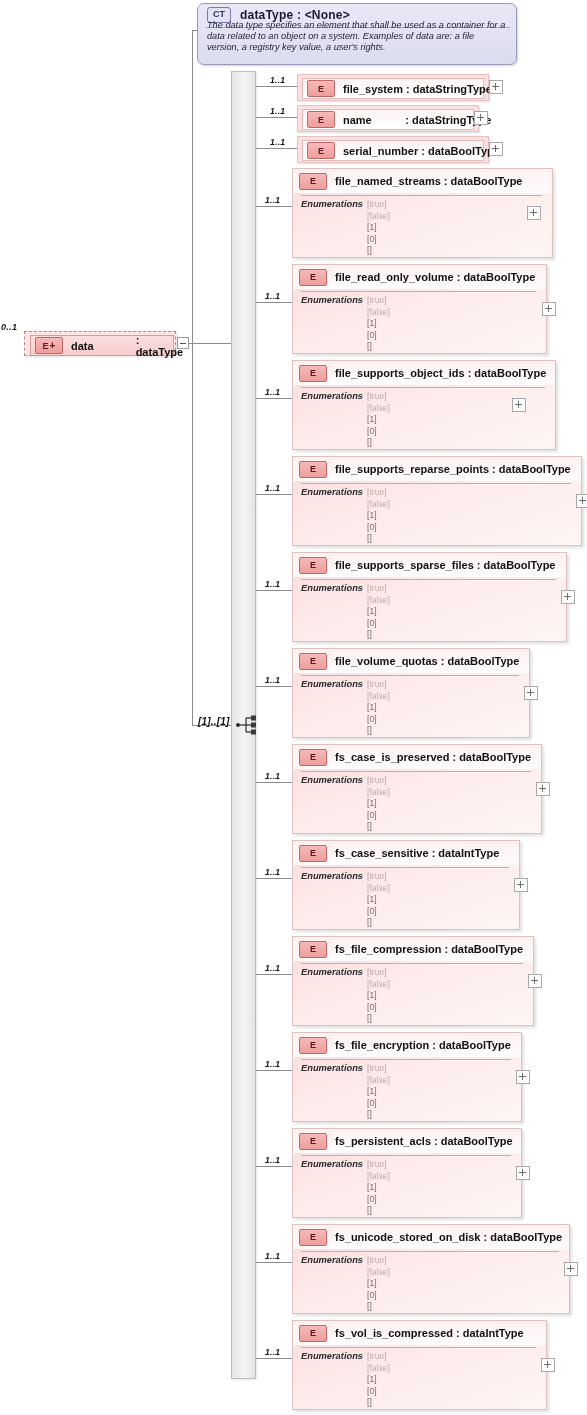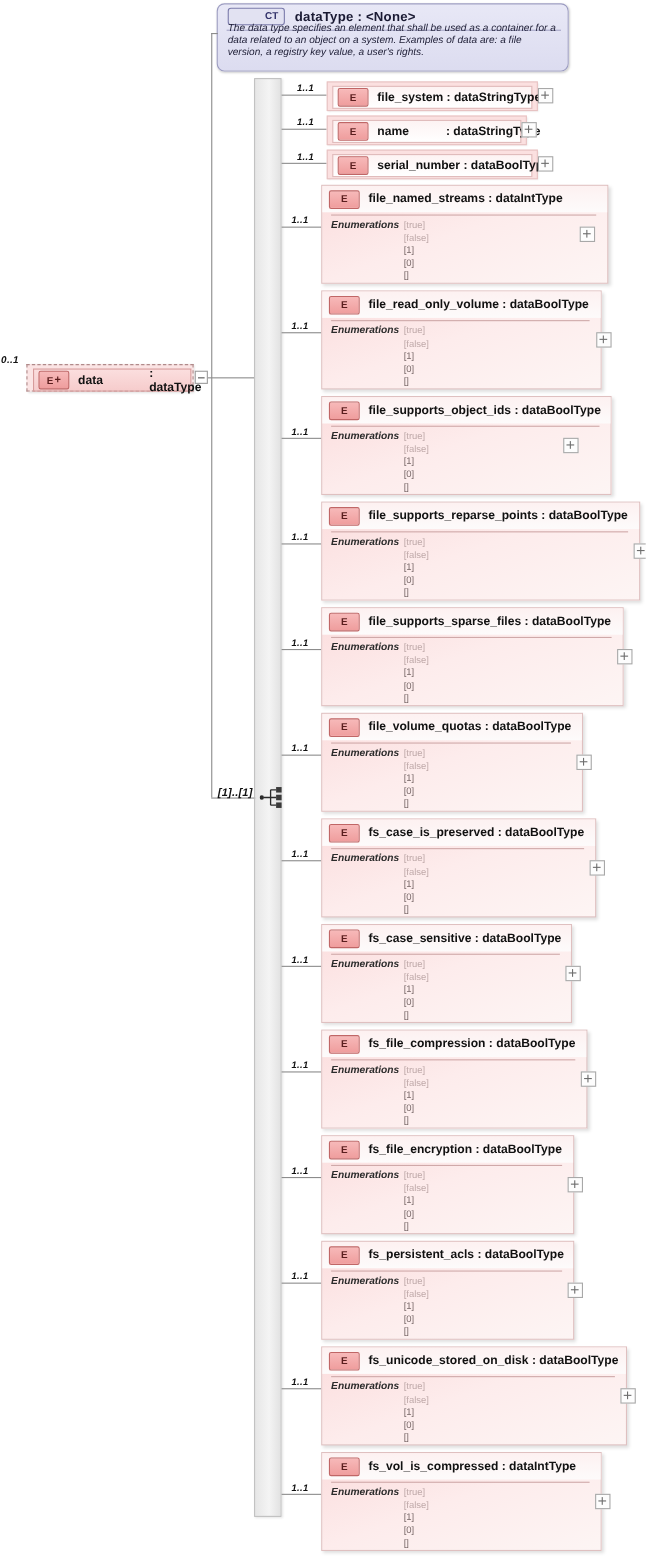--- a/index.html
+++ b/index.html
@@ -18,21 +18,21 @@
   #ct-box{
     left:197px;top:3px;width:320px;height:62px;
     background:linear-gradient(180deg,#e8e8f6 0%,#dcdcf0 100%);
     border:1px solid #9a9ac0;border-radius:7px;
     box-shadow:1px 1px 2px rgba(0,0,0,.18);
   }
   #ct-title-row{position:absolute;left:0;top:0;height:22px;width:100%;display:flex;align-items:center;}
   .ct-badge{
     margin-left:9px;width:22px;height:14px;line-height:13px;text-align:center;
     font-size:9px;font-weight:bold;color:#33336b;
-    background:#e2e2f2;border:1px solid #7b7bab;border-radius:3px;padding-left:28px;
+    background:#e2e2f2;border:1px solid #7b7bab;border-radius:3px;
   }
   #ct-name{margin-left:9px;font-size:12px;font-weight:bold;color:#1a1a33;letter-spacing:.2px;}
   #ct-sep{position:absolute;left:8px;top:23px;width:304px;height:1px;background:#a6a6c8;}
   #ct-doc{
     position:absolute;left:9px;top:16px;width:300px;
     font-size:9.2px;font-style:italic;color:#22223a;line-height:10.8px;
   }
 
   
   #data-card{
@@ -202,21 +202,21 @@
         <span class="e-badge" data-name="element-badge">E</span>
         <span class="el-label" data-name="element-label">serial_number : dataBoolType</span>
       </div>
     </div>
     <div class="plusbox" data-name="element-expand-toggle-plus-icon" style="left: 489px; top: 142px;"></div>
     <div class="hline" data-name="element-connector-line" style="left: 256px; top: 206px; width: 36px;"></div>
     <div class="occ" data-name="element-occurrence" style="left: 265px; top: 195px;">1..1</div>
     <div class="enum-card" data-name="element-card" style="left: 292px; top: 168px; width: 259px; height: 88px;">
       <div class="enum-head" data-name="element-card-header">
         <span class="e-badge" data-name="element-badge">E</span>
-        <span class="el-label" data-name="element-label">file_named_streams : dataIntType</span>
+        <span class="el-label" data-name="element-label">file_named_streams : dataBoolType</span>
       </div>
       <div class="enum-hr" data-name="element-card-separator" style="width: 241px;"></div>
       <div class="enum-label" data-name="enumerations-facet-label">Enumerations</div>
       <div class="enum-values" data-name="enumeration-value-list">
         <div class="dim" data-name="enumeration-value">[true]</div>
         <div class="dim" data-name="enumeration-value">[false]</div>
         <div data-name="enumeration-value">[1]</div>
         <div data-name="enumeration-value">[0]</div>
         <div data-name="enumeration-value">[]</div>
       </div>
@@ -328,21 +328,21 @@
         <div data-name="enumeration-value">[0]</div>
         <div data-name="enumeration-value">[]</div>
       </div>
     </div>
     <div class="plusbox" data-name="element-expand-toggle-plus-icon" style="left: 536px; top: 782px;"></div>
     <div class="hline" data-name="element-connector-line" style="left: 256px; top: 878px; width: 36px;"></div>
     <div class="occ" data-name="element-occurrence" style="left: 265px; top: 867px;">1..1</div>
     <div class="enum-card" data-name="element-card" style="left: 292px; top: 840px; width: 226px; height: 88px;">
       <div class="enum-head" data-name="element-card-header">
         <span class="e-badge" data-name="element-badge">E</span>
-        <span class="el-label" data-name="element-label">fs_case_sensitive : dataBoolType</span>
+        <span class="el-label" data-name="element-label">fs_case_sensitive : dataIntType</span>
       </div>
       <div class="enum-hr" data-name="element-card-separator" style="width: 208px;"></div>
       <div class="enum-label" data-name="enumerations-facet-label">Enumerations</div>
       <div class="enum-values" data-name="enumeration-value-list">
         <div class="dim" data-name="enumeration-value">[true]</div>
         <div class="dim" data-name="enumeration-value">[false]</div>
         <div data-name="enumeration-value">[1]</div>
         <div data-name="enumeration-value">[0]</div>
         <div data-name="enumeration-value">[]</div>
       </div>

